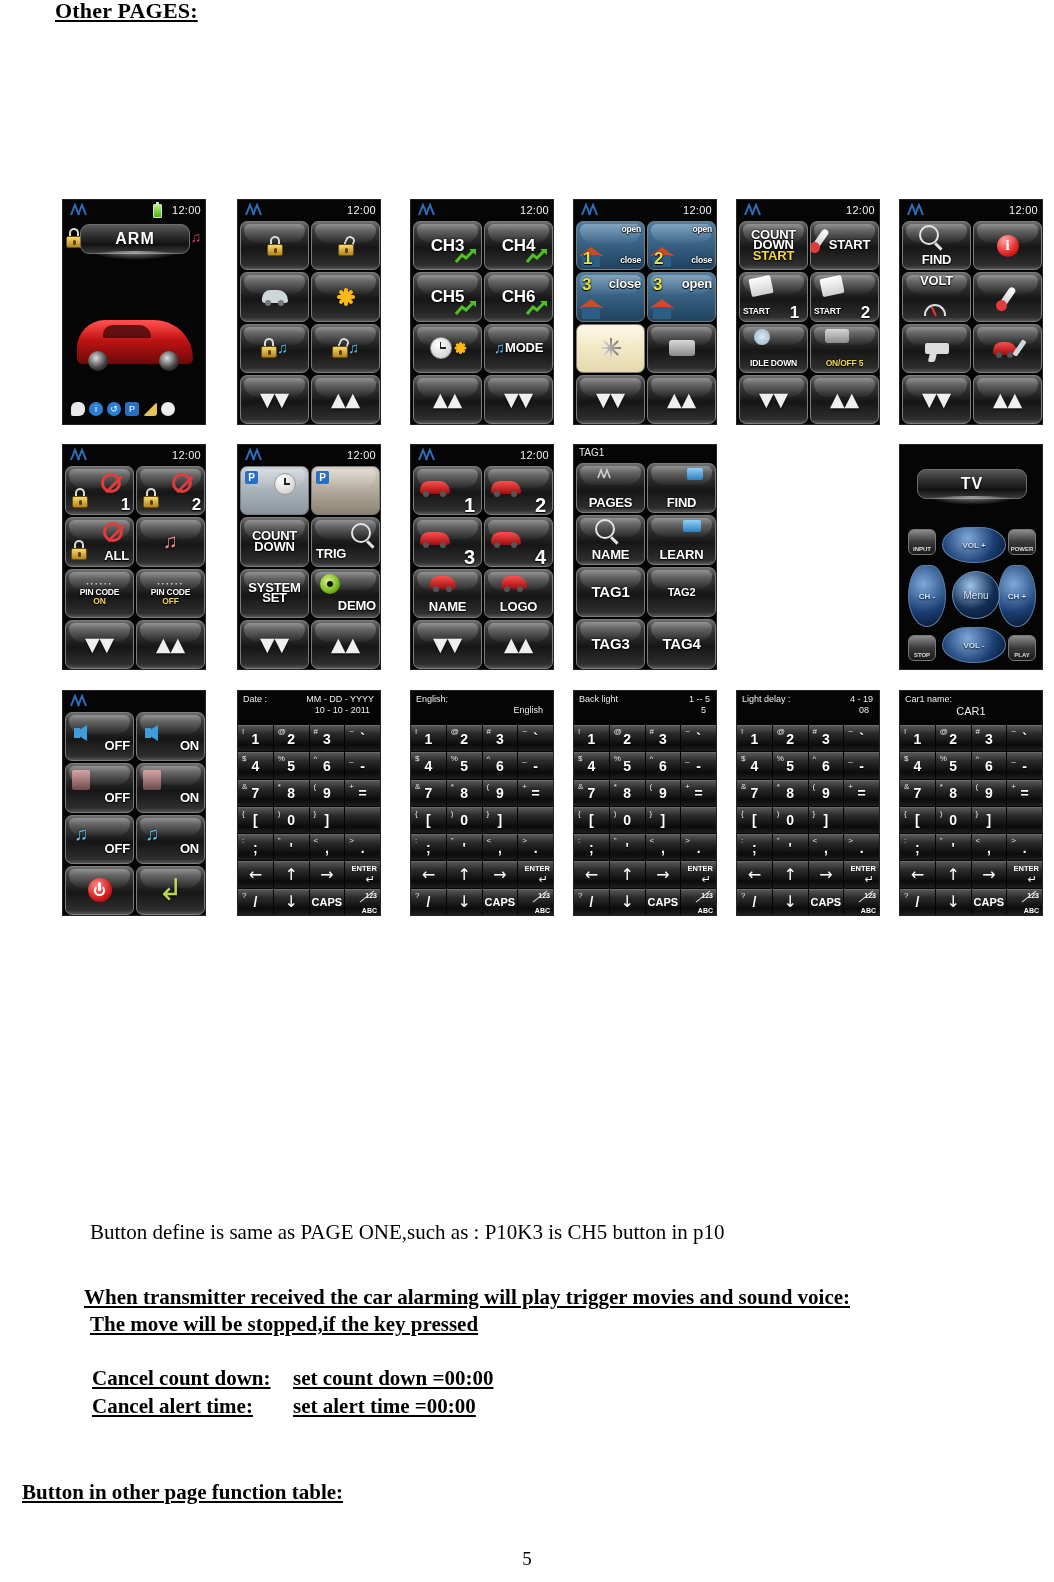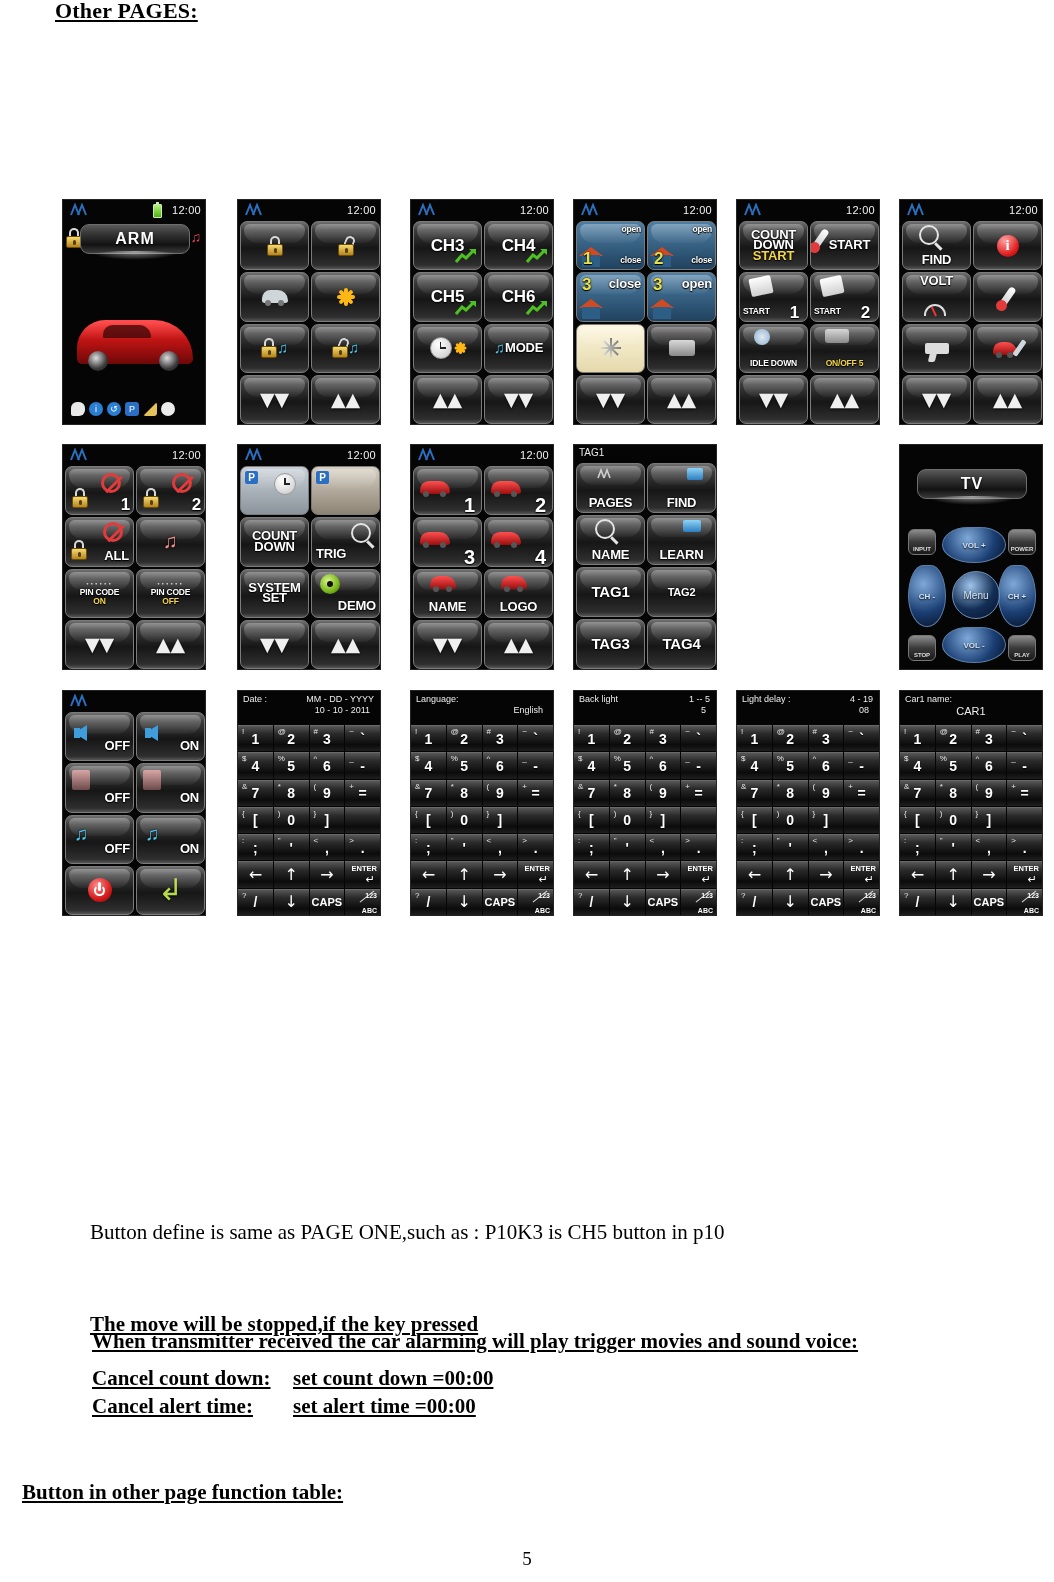--- a/index.html
+++ b/index.html
@@ -863,21 +863,21 @@
         <div class="kbk">
           <span class="num123">123</span>
           <span class="slash"></span>
           <span class="abc">ABC</span>
         </div>
       </div>
   </div>
 
   <div class="screen sc-w kbscreen" style="left:410px;top:690px;">
     <div class="kbhead">
-      <span class="lbl">Language:</span>
+      <span class="lbl">English:</span>
       <span class="val"></span>
       <span class="val2">English</span>
     </div>
     <div class="kbgrid">
         <div class="kbk">
           <span class="sup">!</span>
           <span class="main">1</span>
         </div>
         <div class="kbk">
           <span class="sup">@</span>
@@ -1331,21 +1331,21 @@
           <span class="num123">123</span>
           <span class="slash"></span>
           <span class="abc">ABC</span>
         </div>
       </div>
   </div>
 
 </div>
 
 <div class="para" style="left:90px;top:1220px;">Button define is same as PAGE ONE,such as : P10K3 is CH5 button in p10</div>
-<div class="para b" style="left:92px;top:1285px;margin-top:44px;">When transmitter received the car alarming will play trigger movies and sound voice:</div>
+<div class="para b" style="left:84px;top:1285px;">When transmitter received the car alarming will play trigger movies and sound voice:</div>
 <div class="para b" style="left:90px;top:1312px;">The move will be stopped,if the key pressed</div>
 
 <div class="para b" style="left:92px;top:1366px;">Cancel  count down:</div>
 <div class="para b" style="left:293px;top:1366px;">set count down =00:00</div>
 <div class="para b" style="left:92px;top:1394px;">Cancel  alert time:</div>
 <div class="para b" style="left:293px;top:1394px;">set alert time  =00:00</div>
 
 <div class="para b" style="left:22px;top:1480px;">Button in other page function table:</div>
 
 <div class="pagenum">5</div>

